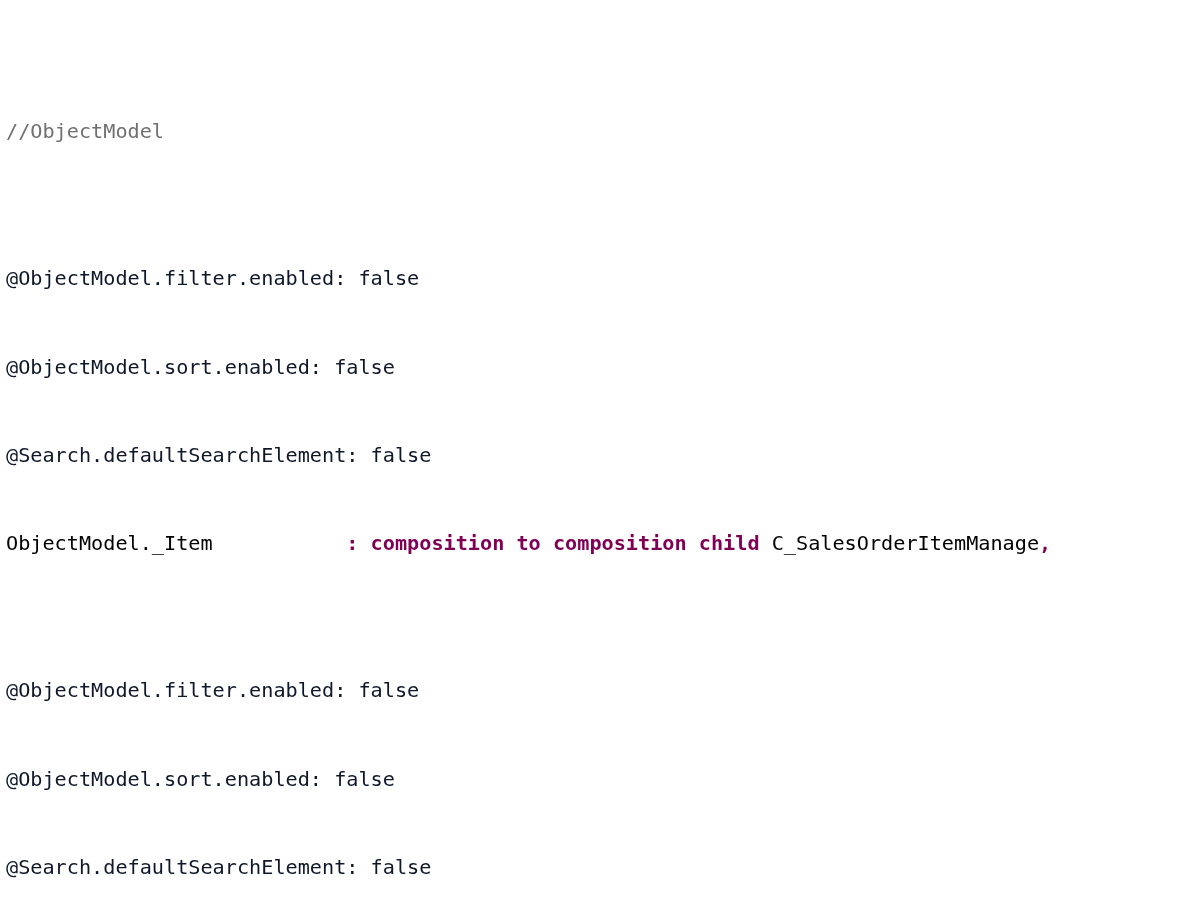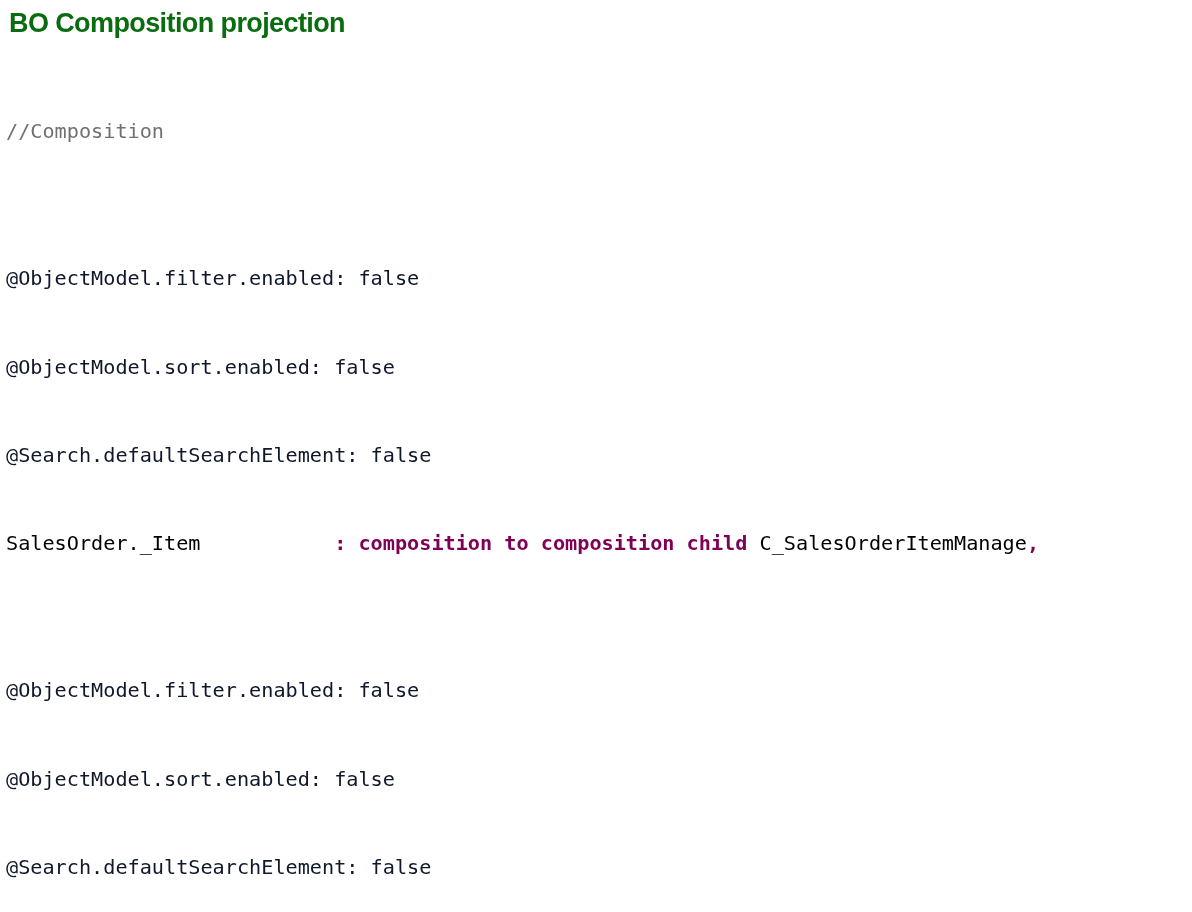--- a/index.html
+++ b/index.html
@@ -40,30 +40,29 @@
     .line { height: 29.45px; }
     .comment { color: #707070; }
     .annotation { color: #0f172a; }
     .kw { color: #7f0055; font-weight: bold; }
     .plain { color: #000000; }
   </style>
 </head>
 <body>
 
 <div class="page">
-  <h1 class="title">BO Composition projection</h1>
 
   <div class="code">
-    <div class="line comment">//Composition</div>
+    <div class="line comment">//ObjectModel</div>
 
     
     <div class="line annotation">@ObjectModel.filter.enabled: false</div>
     <div class="line annotation">@ObjectModel.sort.enabled: false</div>
     <div class="line annotation">@Search.defaultSearchElement: false</div>
-    <div class="line"><span class="plain">SalesOrder._Item           </span><span class="kw">: composition to composition child</span><span class="plain"> C_SalesOrderItemManage</span><span class="kw">,</span></div>
+    <div class="line"><span class="plain">ObjectModel._Item           </span><span class="kw">: composition to composition child</span><span class="plain"> C_SalesOrderItemManage</span><span class="kw">,</span></div>
 
     
     <div class="line annotation">@ObjectModel.filter.enabled: false</div>
     <div class="line annotation">@ObjectModel.sort.enabled: false</div>
     <div class="line annotation">@Search.defaultSearchElement: false</div>
     
 
     
     
     

